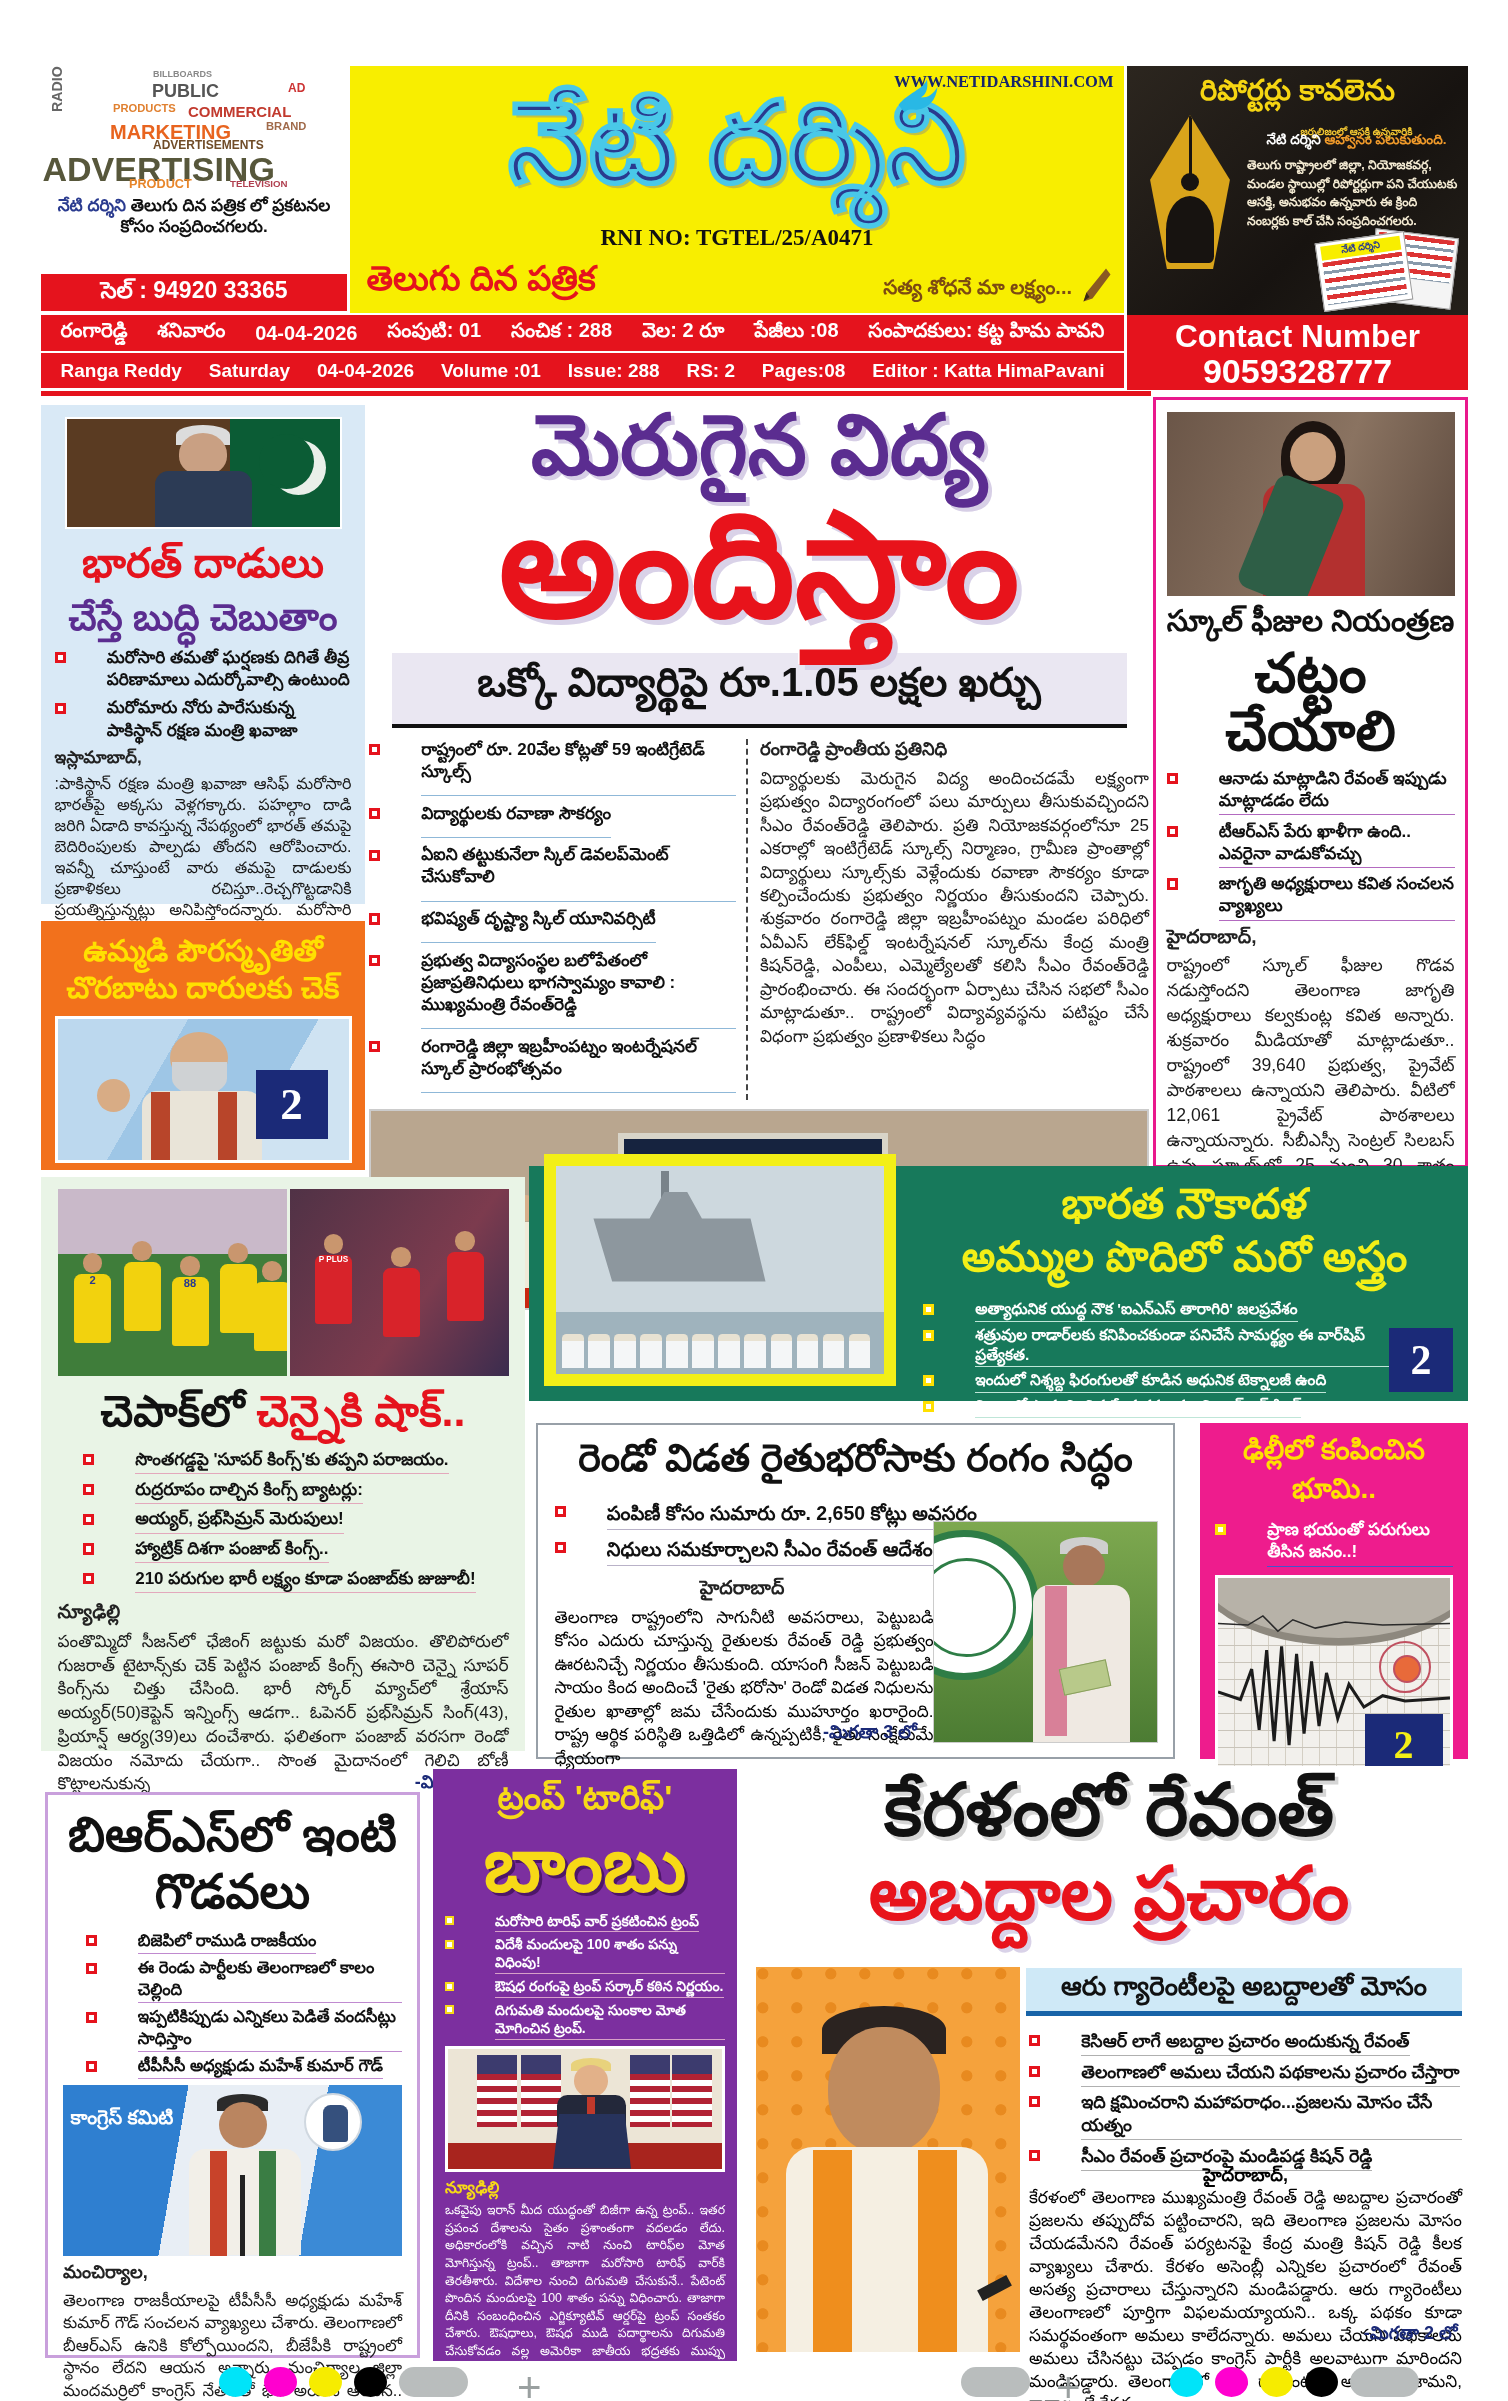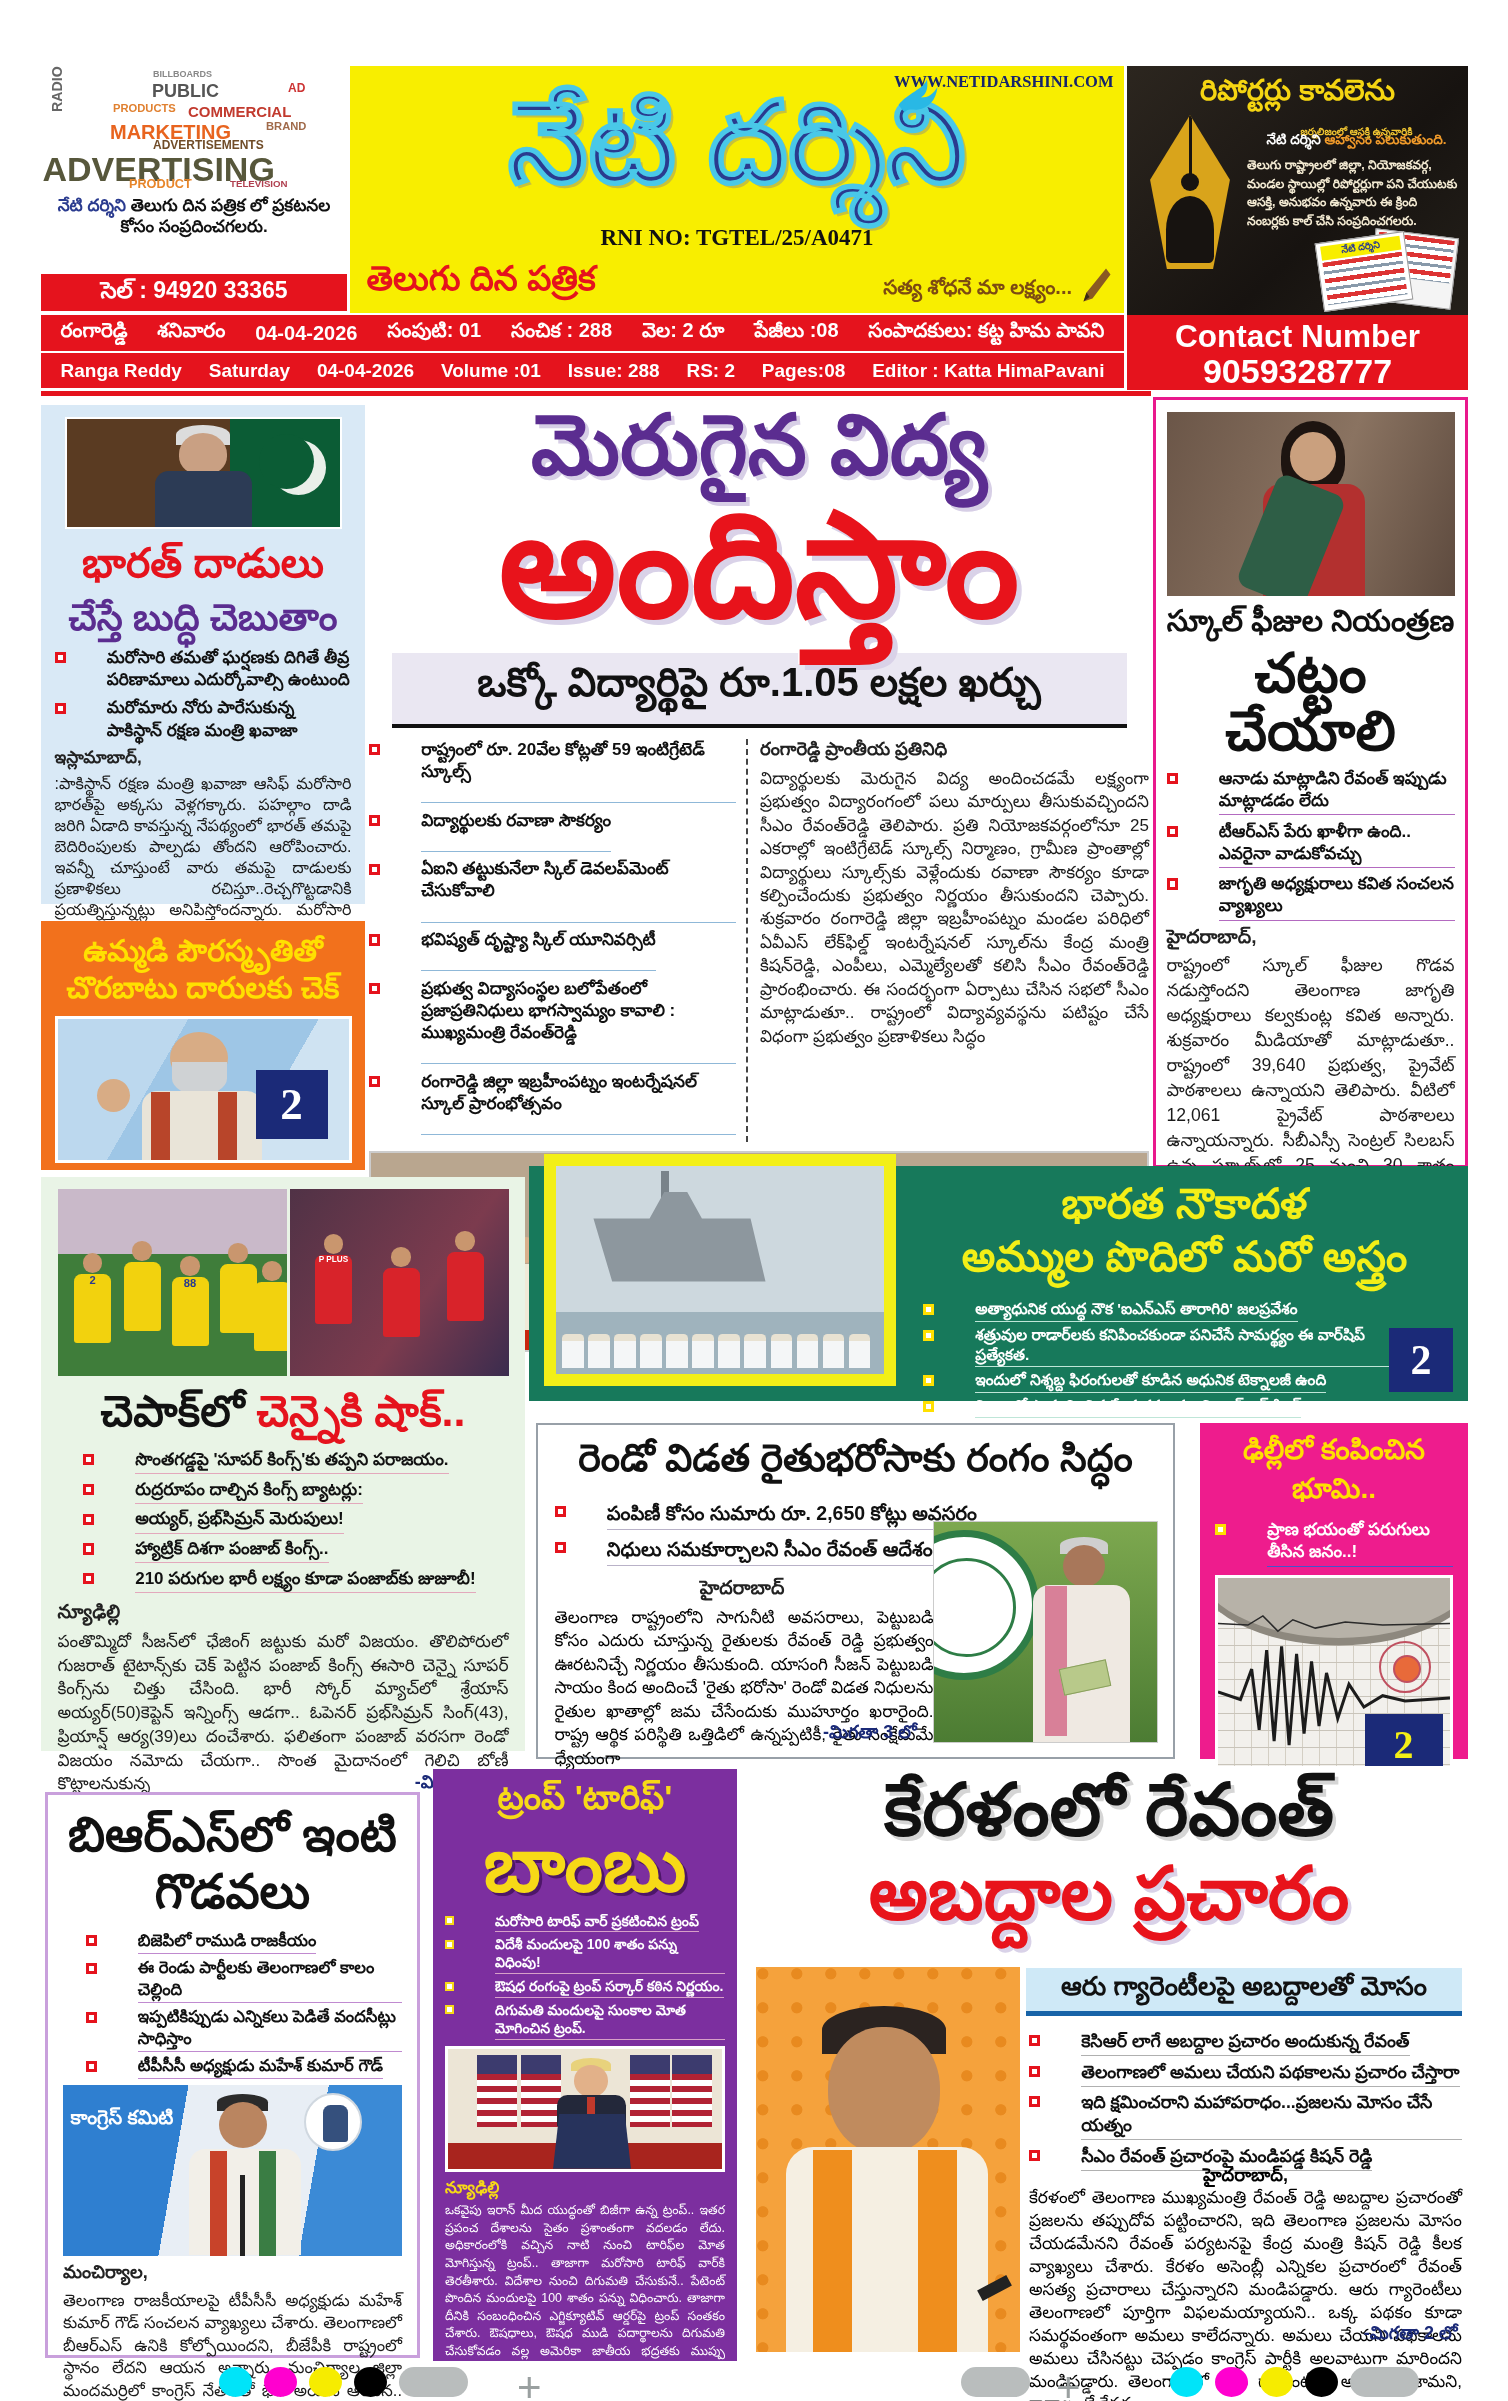--- a/index.html
+++ b/index.html
@@ -113,21 +113,21 @@
   
   .lead { left:369px; top:401px; width:780px; height:765px; }
   .lead-h1 { text-align:center; font-size:84px; font-weight:bold; color:#5b2d90; line-height:1.05;
              text-shadow:3.7px 3.7px 0 #d7cfe6; }
   .lead-h2 { text-align:center; font-size:147px; font-weight:bold; color:#e8131b; line-height:1.0; margin-top:3px;
              text-shadow:5.2px 5.2px 0 #d9d2e8, -1.5px -1.5px 0 #fff; }
   .lead-sub { margin:13.5px 22.5px 0 22.5px; background:#eae7f2; border-bottom:4.5px solid #111; text-align:center;
               font-size:40px; font-weight:bold; color:#111; padding:7.5px 0 9px 0; }
   .lead-cols { display:flex; margin-top:10.5px; }
   .lead-left { width:379px; padding-right:10.5px; border-right:2.2px dashed #444; }
-  .lead-left .bt { font-size:17px; border-bottom:1.5px solid #8fb8d8; padding-bottom:19px; }
+  .lead-left .bt { font-size:17px; border-bottom:1.5px solid #8fb8d8; padding-bottom:12px; }
   .lead-right { flex:1; padding-left:12px; }
   .lead-right .dateline { font-size:18px; margin-bottom:3px; }
   .lead-right .body-txt { font-size:17px; line-height:1.38; }
   .lead-photo { position:relative; margin-top:9px; width:100%; height:201px; border:2.2px solid #ccc;
                 background:linear-gradient(#b9a68f 0 62%,#8d7a62 62%); overflow:hidden; }
   .plaque { position:absolute; left:247px; top:22.5px; width:270px; height:90px; background:#16233f; border:6px solid #d8d4c8; }
   .people { position:absolute; left:0; bottom:19.5px; width:100%; display:flex; justify-content:center; gap:10.5px; }
   .person { width:48px; }
   .person .head { width:25.5px; height:25.5px; border-radius:50%; background:#d9b08c; margin:0 auto; }
   .person .torso { width:42px; height:66px; border-radius:9px 9px 0 0; margin:1.5px auto 0 auto; }

